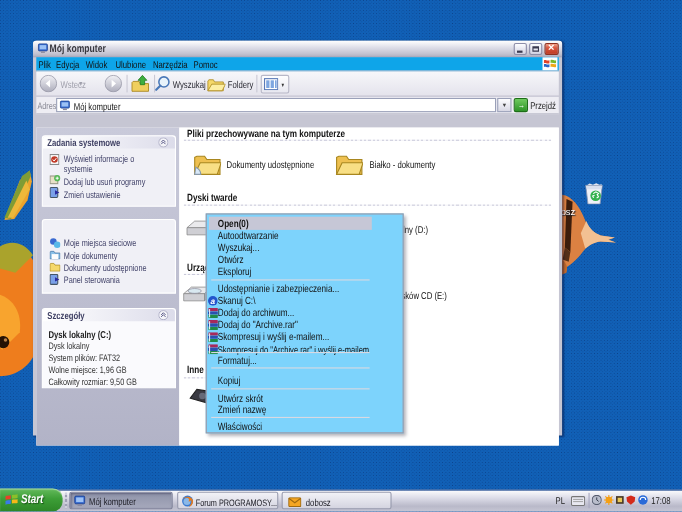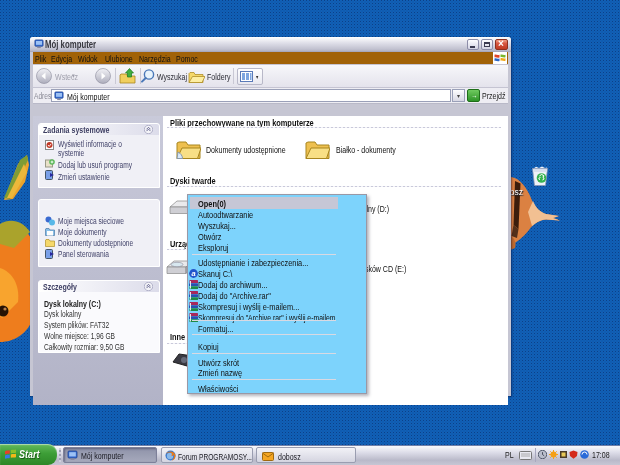--- a/index.html
+++ b/index.html
@@ -57,21 +57,21 @@
   <div class="abs t" style="left:15px;top:2px;font-size:10px;font-weight:bold;color:#38383f;">Mój komputer</div>
 
   <div class="abs" style="left:437px;top:1.5px;width:12px;height:11px;border-radius:2px;background:linear-gradient(#fdfdff,#d2d2e2);border:1px solid #8d8da8;">
     <div class="abs" style="left:2px;top:6px;width:5px;height:2px;background:#3a3a50;"></div>
   </div>
   <div class="abs" style="left:451px;top:1.5px;width:12px;height:11px;border-radius:2px;background:linear-gradient(#fdfdff,#d2d2e2);border:1px solid #8d8da8;">
     <div class="abs" style="left:2px;top:2px;width:6px;height:5px;border:1px solid #3a3a50;border-top-width:2px;"></div>
   </div>
   <div class="abs" style="left:464.5px;top:1.5px;width:13px;height:11px;border-radius:2px;background:linear-gradient(#f0a088,#d75640 40%,#c03a22);border:1px solid #8d3020;color:#fff;font-size:10px;font-weight:bold;text-align:center;line-height:8px;">×</div>
 
-  <div class="abs" style="left:3px;top:15px;width:475px;height:13px;background:#a16207;border-bottom:1px solid #c5c4d2;font-size:9px;color:#111;">
+  <div class="abs" style="left:3px;top:15px;width:475px;height:13px;background:#0ea5e9;border-bottom:1px solid #c5c4d2;font-size:9px;color:#111;">
     <span class="abs t" style="left:2px;top:2px">Plik</span>
     <span class="abs t" style="left:18px;top:2px">Edycja</span>
     <span class="abs t" style="left:45px;top:2px">Widok</span>
     <span class="abs t" style="left:72px;top:2px">Ulubione</span>
     <span class="abs t" style="left:106px;top:2px">Narzędzia</span>
     <span class="abs t" style="left:143px;top:2px">Pomoc</span>
     <svg class="abs" style="left:460px;top:0px" width="14" height="12" viewBox="0 0 14 12">
       <rect width="14" height="12" fill="#fff"></rect>
       <path d="M1.5 2.8 C3 2 4 3.6 6.5 2.8 L6.5 5.4 C4 6.2 3 4.6 1.5 5.4 Z" fill="#e0442a"></path>
       <path d="M7.5 2.6 C9.5 1.9 10.5 3.4 12.5 2.7 L12.5 5.2 C10.5 6 9.5 4.5 7.5 5.2 Z" fill="#7ab82a"></path>

